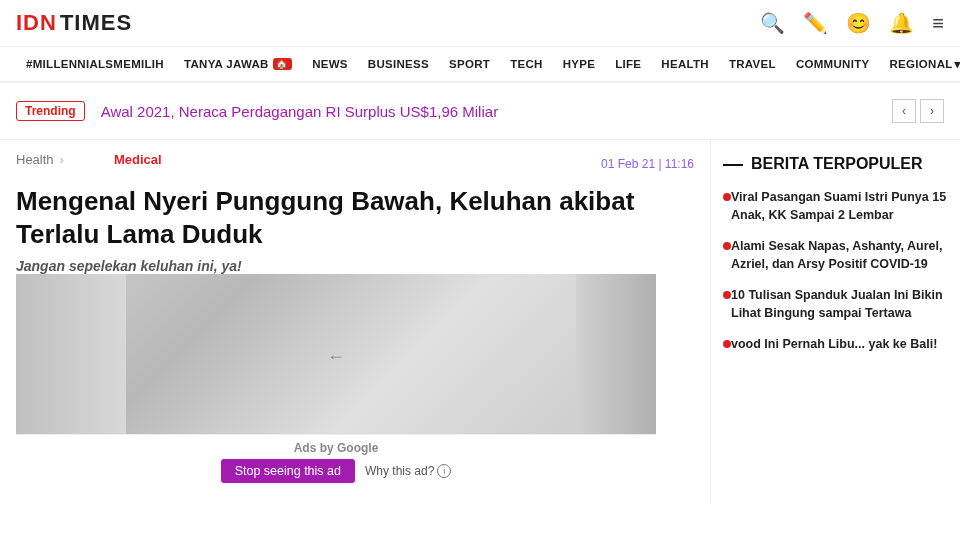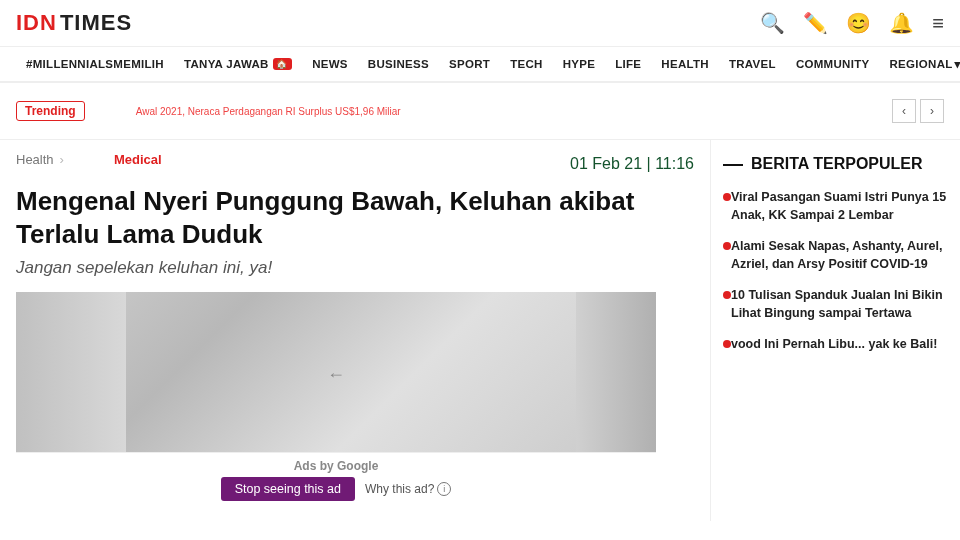--- a/index.html
+++ b/index.html
@@ -83,24 +83,23 @@
       background: #fff;
       color: #e02020;
       font-weight: 700;
       font-size: 12px;
       border: 1.5px solid #e02020;
       padding: 2px 8px;
       border-radius: 3px;
       white-space: nowrap;
     }
     .trending-text {
-      font-size: 10px;
-      color: #ef4444;
+      font-size: 15px;
+      color: #a21caf;
       flex: 1;
-      margin-left: 35px;
     }
     .trending-nav {
       display: flex;
       gap: 4px;
     }
     .trending-nav-btn {
       width: 24px;
       height: 24px;
       border: 1px solid #ccc;
       background: #fff;
@@ -130,38 +129,38 @@
       align-items: center;
       gap: 6px;
       font-size: 13px;
       color: #777;
       margin-bottom: 8px;
     }
     .breadcrumb a { color: #777; text-decoration: none; }
     .breadcrumb .sep { color: #bbb; }
     .breadcrumb .cat { color: #e02020; font-weight: 600; padding-left: 44px; }
     .article-meta {
-      font-size: 16px;
-      color: #14532d;
+      font-size: 12px;
+      color: #8b5cf6;
     }
 
     
     .article-title {
       font-size: 26px;
       font-weight: 800;
       color: #111;
       line-height: 1.25;
       margin-bottom: 8px;
       max-width: 660px;
     }
     .article-subtitle {
-      font-size: 17px;
+      font-size: 14px;
       color: #555;
       font-style: italic;
-      margin-bottom: 14px;
+      font-weight: bold;
     }
 
     
     .image-area {
       position: relative;
       width: 640px;
       height: 160px;
       background: #e8e8e8;
       overflow: hidden;
     }
@@ -209,21 +208,21 @@
     }
     .ads-by-google span { font-weight: 600; }
     .ad-actions {
       display: flex;
       align-items: center;
       justify-content: center;
       gap: 10px;
       padding-bottom: 8px;
     }
     .stop-ad-btn {
-      background: #701a75;
+      background: #a21caf;
       color: #fff;
       border: none;
       border-radius: 3px;
       padding: 5px 14px;
       font-size: 12.5px;
       cursor: pointer;
       font-weight: 500;
     }
     .why-ad {
       font-size: 12px;

